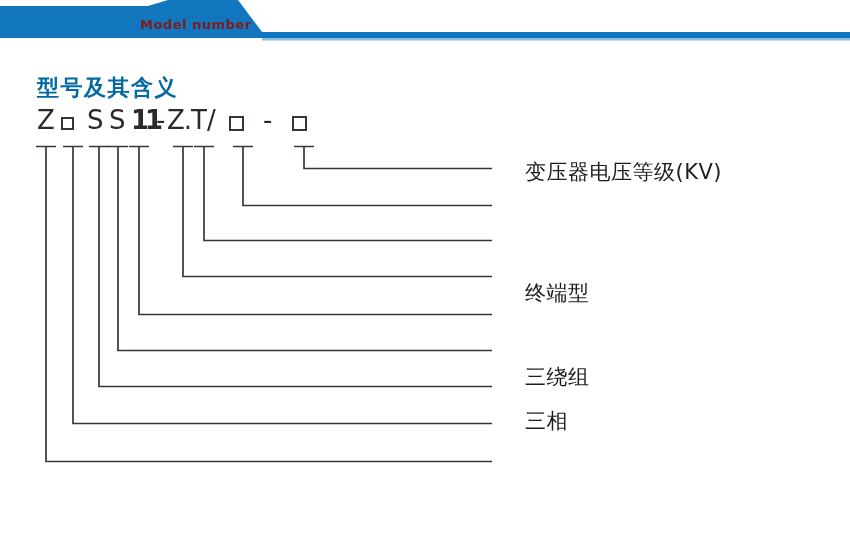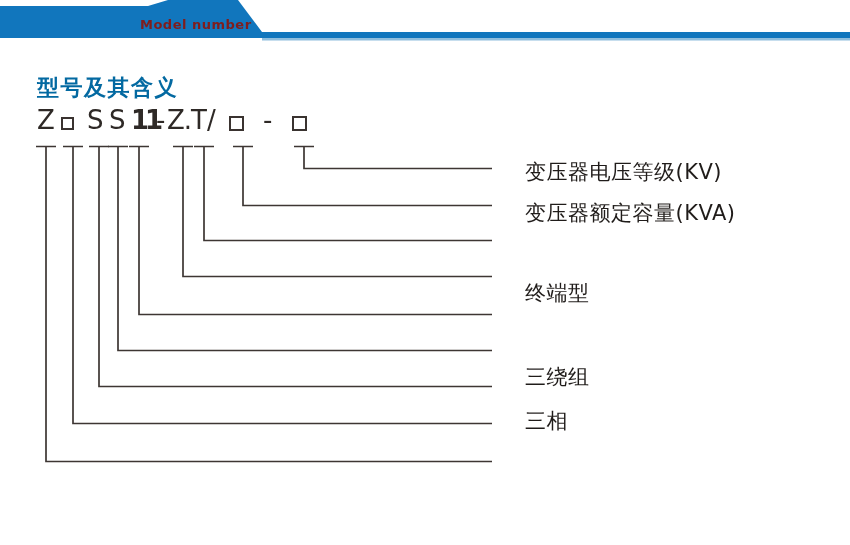--- a/index.html
+++ b/index.html
@@ -67,18 +67,17 @@
     <span class="abs code-token tight" style="left:131px;">11</span>
     <span class="abs code-token" style="left:156px;">-</span>
     <span class="abs code-token semi-tight" style="left:167px;">Z.T</span>
     <span class="abs code-token" style="left:207px;">/</span>
     <span class="abs code-box" style="left:229px;top:116px;width:11px;height:11px;"></span>
     <span class="abs code-token" style="left:263px;">-</span>
     <span class="abs code-box" style="left:292px;top:116px;width:11px;height:11px;"></span>
   </div>
 
   <div class="abs label" style="top:159px;">变压器电压等级(KV)</div>
-  <div class="abs label" style="top:200px;">变压器额定容量(KVA)</div>
   <div class="abs label" style="top:280px;">终端型</div>
   <div class="abs label" style="top:364px;">三绕组</div>
   <div class="abs label" style="top:408px;">三相</div>
 
 </div>
 
 </body></html>

